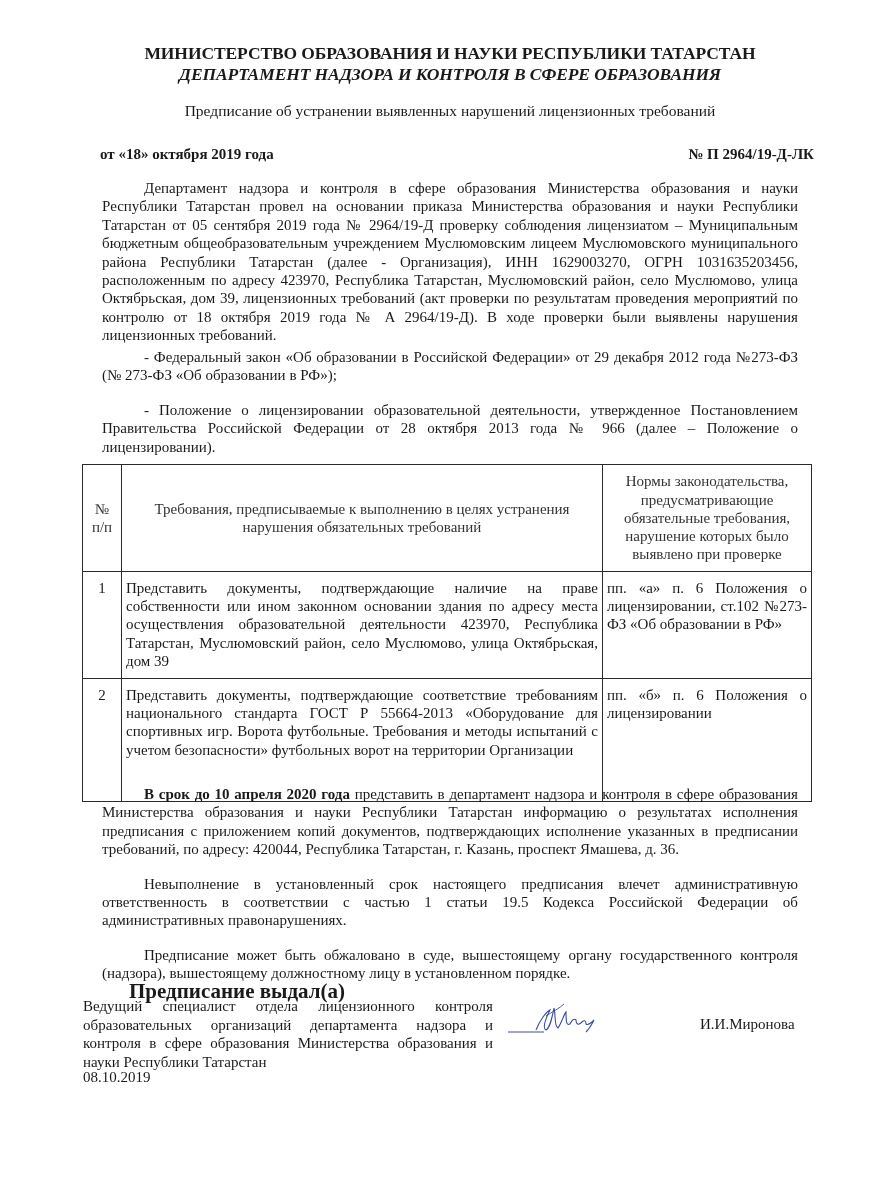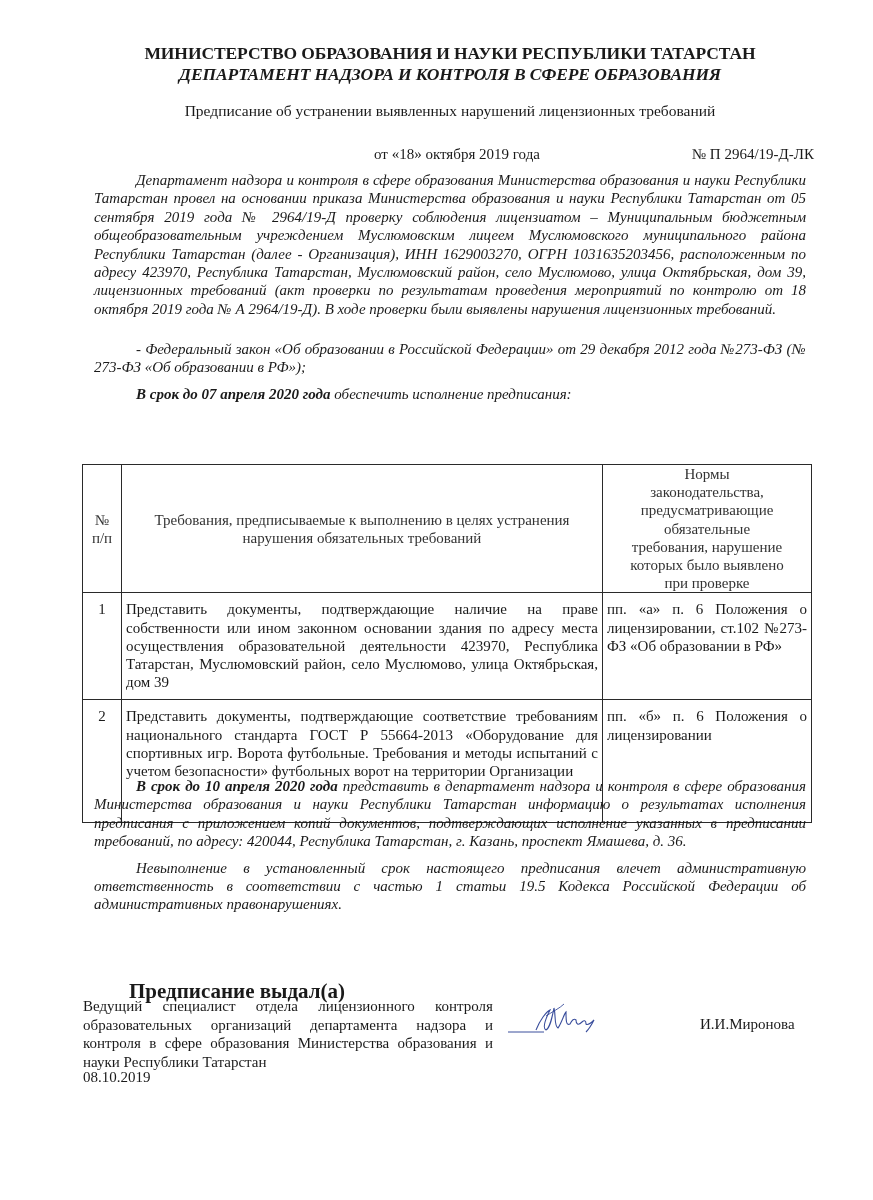--- a/index.html
+++ b/index.html
@@ -9,26 +9,26 @@
     font-family: "Liberation Serif", "DejaVu Serif", serif;
     color: #1a1a1a;
     position: relative;
     overflow: hidden;
   }
   .page { position: absolute; left: 86px; top: 0; width: 728px; }
   .hdr { text-align: center; font-weight: bold; font-size: 17.5px; line-height: 21px; letter-spacing: -0.1px; }
   .hdr1 { position: absolute; top: 43px; left: 0; width: 728px; }
   .hdr2 { position: absolute; top: 64px; left: 0; width: 728px; font-style: italic; }
   .subtitle { position: absolute; top: 102px; left: 0; width: 728px; text-align: center; font-size: 15.5px; }
-  .dateline { position: absolute; top: 146px; left: 14px; right: 0; font-weight: normal; font-size: 15px; text-align: center; }
+  .dateline { position: absolute; top: 146px; left: 14px; right: 0; font-weight: bold; font-size: 15px; }
   .dateline .num { position: absolute; right: 0; top: 0; }
   .body-text { position: absolute; left: 0; width: 728px; font-size: 15px; line-height: 18.4px; text-align: justify; }
   .indent { text-indent: 42px; }
   .b { font-weight: bold; }
-  p { margin: 8px; font-style: italic; }
+  p { margin: 16px; }
   table.req {
     position: absolute; top: 464px; left: -4px; width: 730px;
     border-collapse: collapse; font-size: 15px; line-height: 18.2px;
   }
   table.req td, table.req th {
     border: 1px solid #2a2a2a; vertical-align: top; padding: 7px 4px;
     font-weight: normal;
   }
   table.req th { text-align: center; vertical-align: middle; color: #333; }
   .col-n { width: 30px; text-align: center; }
@@ -53,46 +53,47 @@
     <span>от «18» октября 2019 года</span>
     <span class="num">№ П 2964/19-Д-ЛК</span>
   </div>
 
   <div class="body-text" style="top:163px;">
     <p class="indent">Департамент надзора и контроля в сфере образования Министерства образования и науки Республики Татарстан провел на основании приказа Министерства образования и науки Республики Татарстан от  05 сентября 2019 года № 2964/19-Д проверку соблюдения лицензиатом – Муниципальным бюджетным общеобразовательным учреждением Муслюмовским лицеем Муслюмовского муниципального района Республики Татарстан (далее - Организация), ИНН 1629003270, ОГРН 1031635203456, расположенным по адресу 423970, Республика Татарстан, Муслюмовский район, село Муслюмово, улица Октябрьская, дом 39, лицензионных требований (акт проверки по результатам проведения мероприятий по контролю от 18 октября 2019 года № А 2964/19-Д). В ходе проверки были выявлены нарушения лицензионных требований.</p>
   </div>
 
   <div class="body-text" style="top:332px;">
     <p class="indent">- Федеральный закон «Об образовании в Российской Федерации» от 29 декабря 2012 года №273-ФЗ (№ 273-ФЗ «Об образовании в РФ»);</p>
-    <p class="indent" style="margin-top:2px;"><span class="b">В срок до 07 апреля 2020 года</span><span> обеспечить исполнение предписания:</span></p>
+    <p class="indent" style="margin-top:2px;">- Положение о лицензировании образовательной деятельности, утвержденное Постановлением Правительства Российской Федерации от 28 октября 2013 года № 966 (далее – Положение о лицензировании).</p>
   </div>
 
   <table class="req">
     <tbody>
         <tr>
       <th class="col-n" style="height:92px;">№ п/п</th>
       <th class="col-req" style="padding:16px 24px;">Требования, предписываемые к выполнению в целях устранения нарушения обязательных требований</th>
-      <th style="padding:0 25px;margin-left:20px;">Нормы законодательства, предусматривающие обязательные требования, нарушение которых было выявлено при проверке</th>
+      <th style="padding:0 18px;margin-left:20px;">Нормы законодательства, предусматривающие обязательные требования, нарушение которых было выявлено при проверке</th>
     </tr>
     <tr>
       <td class="col-n" style="height:92px;">1</td>
       <td class="col-req">Представить документы, подтверждающие наличие на праве собственности или ином законном основании здания по адресу места осуществления образовательной деятельности 423970, Республика Татарстан, Муслюмовский район, село Муслюмово, улица Октябрьская, дом 39</td>
       <td class="col-norm">пп. «а» п. 6 Положения о лицензировании, ст.102 №273-ФЗ «Об образовании в РФ»</td>
     </tr>
     <tr>
       <td class="col-n" style="height:108px;">2</td>
       <td class="col-req">Представить документы, подтверждающие соответствие требованиям национального стандарта ГОСТ Р 55664-2013 «Оборудование для спортивных игр. Ворота футбольные. Требования и методы испытаний с учетом безопасности» футбольных ворот на территории Организации</td>
       <td class="col-norm">пп. «б» п. 6 Положения о лицензировании</td>
     </tr>
   </tbody>
     </table>
 
   <div class="body-text" style="top:769px;">
     <p class="indent"><span class="b">В срок до 10 апреля 2020 года</span><span> представить в департамент надзора и контроля в сфере образования Министерства образования и науки Республики Татарстан информацию о результатах исполнения предписания с приложением копий документов, подтверждающих исполнение указанных в предписании требований, по адресу: 420044, Республика Татарстан, г. Казань, проспект Ямашева, д. 36.</span></p>
     <p class="indent" style="margin-top:4px;">Невыполнение в установленный срок настоящего предписания влечет административную ответственность в соответствии с частью 1 статьи 19.5 Кодекса Российской Федерации об административных правонарушениях.</p>
+    <p class="indent" style="margin-top:6px;">Предписание может быть обжаловано в суде, вышестоящему органу государственного контроля (надзора), вышестоящему должностному лицу в установленном порядке.</p>
   </div>
 
   <div class="sig-title">Предписание выдал(а)</div>
   <div class="sig-block">Ведущий специалист отдела лицензионного контроля образовательных организаций департамента надзора и контроля в сфере образования Министерства образования и науки Республики Татарстан</div>
   <div class="sig-date">08.10.2019</div>
 
   <svg class="signature" viewBox="0 0 105 40">
     <line x1="2" y1="34" x2="38" y2="34" stroke="#3a4e9c" stroke-width="1"></line>
     <path d="M30,32 C34,22 40,14 44,12 C40,20 36,30 40,32 C44,30 46,20 48,10 C50,18 48,28 52,30 C56,24 58,16 60,14 C60,22 60,28 64,26 C66,22 68,20 70,22 C70,26 72,28 76,24 C78,22 80,22 80,26 C82,28 86,24 88,22 C86,26 84,30 80,34" fill="none" stroke="#3a4e9c" stroke-width="1.1"></path>
     <path d="M40,18 C46,14 54,10 58,6" fill="none" stroke="#3a4e9c" stroke-width="0.9"></path>

